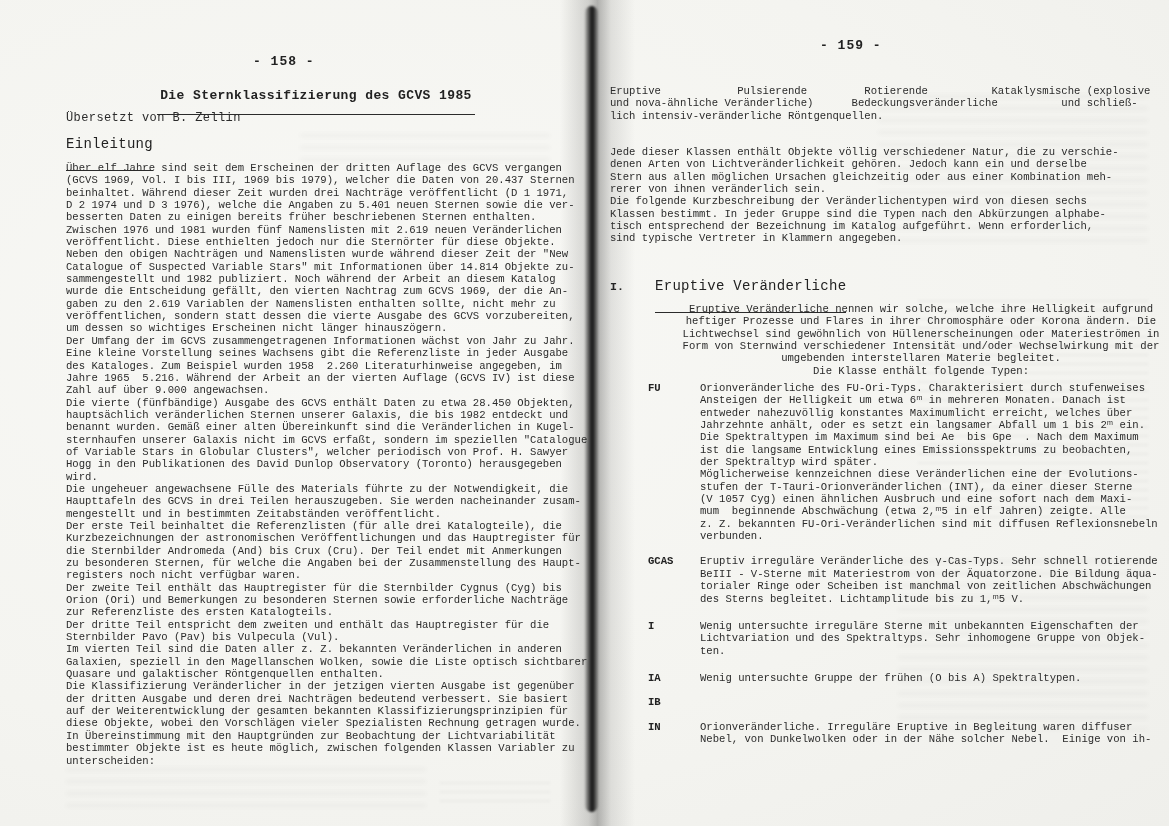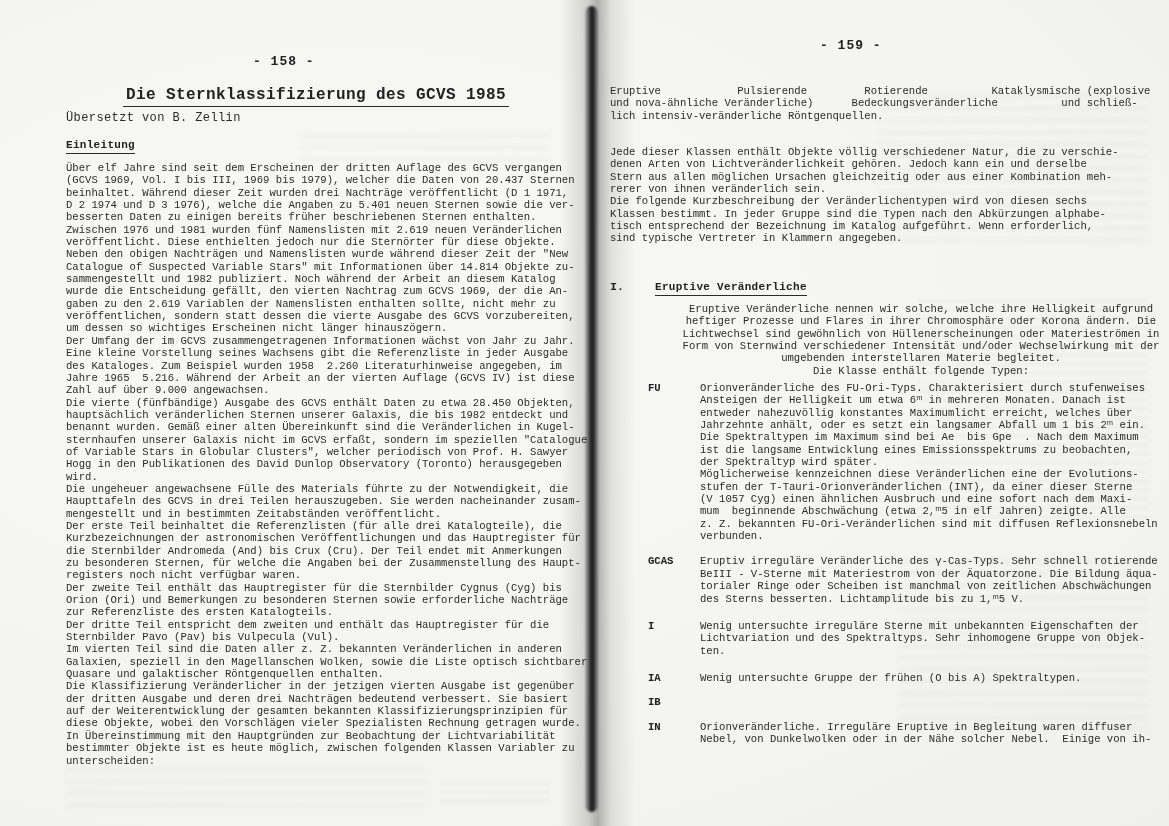--- a/index.html
+++ b/index.html
@@ -8,25 +8,25 @@
     position:relative;width:1169px;height:826px;overflow:hidden;
     background:
       radial-gradient(ellipse at 30% 40%, #f8f8f5 0%, #f4f4f0 60%, #efefeb 100%);
     font-family:"Liberation Mono","DejaVu Sans Mono",monospace;
     color:#2b2b2b;
   }
   .pre{white-space:pre;}
   .body-text{font-size:10.6px;line-height:12.35px;letter-spacing:0;}
   .abs{position:absolute;}
   .page-num{font-size:13px;font-weight:bold;letter-spacing:1px;color:#222;}
-  .title{font-size:16px;font-weight:bold;letter-spacing:.4px;
-         border-bottom:1.4px solid #2b2b2b;padding:0 3px 2px 3px;color:#222;}
+  .title{font-size:13px;font-weight:bold;letter-spacing:.4px;
+         border-bottom:1.4px solid #2b2b2b;padding:0 3px 11px 3px;color:#222;}
   .subtitle{font-size:12px;letter-spacing:.4px;color:#2b2b2b;}
-  .h-underline{font-size:11px;font-weight:bold;letter-spacing:.3px;
-         border-bottom:1.4px solid #2b2b2b;padding-bottom:2px;color:#222;}
+  .h-underline{font-size:14px;font-weight:normal;letter-spacing:.3px;
+         border-bottom:1.4px solid #2b2b2b;padding-bottom:18px;color:#222;}
   .sec-num{font-size:11.6px;font-weight:bold;color:#222;}
   .type-row{position:relative;display:flex;}
   .type-code{width:52px;flex:0 0 52px;font-size:10.6px;line-height:12.35px;font-weight:bold;color:#222;}
   .type-lines{flex:1;}
   
   .gutter-soft{left:560px;top:0;width:75px;height:826px;
     background:linear-gradient(90deg, rgba(0,0,0,0) 0%, rgba(40,40,40,.18) 38%, rgba(20,20,20,.30) 50%, rgba(60,60,60,.12) 68%, rgba(0,0,0,0) 100%);}
   .gutter-core{left:585px;top:6px;width:13px;height:806px;border-radius:7px;
     background:linear-gradient(90deg, rgba(30,30,30,.15), #262626 45%, #161616 60%, rgba(40,40,40,.25));
     filter:blur(1.2px);}
@@ -158,21 +158,21 @@
 mum  beginnende Abschwächung (etwa 2,ᵐ5 in elf Jahren) zeigte. Alle
 z. Z. bekannten FU-Ori-Veränderlichen sind mit diffusen Reflexionsnebeln
 verbunden.</div>
       </div>
 
       <div class="type-row" style="margin-bottom:15px;">
         <div class="type-code">GCAS</div>
         <div class="type-lines pre body-text">Eruptiv irreguläre Veränderliche des γ-Cas-Typs. Sehr schnell rotierende
 BeIII - V-Sterne mit Materiestrom von der Äquatorzone. Die Bildung äqua-
 torialer Ringe oder Scheiben ist manchmal von zeitlichen Abschwächungen
-des Sterns besserten. Lichtamplitude bis zu 1,ᵐ5 V.</div>
+des Sterns begleitet. Lichtamplitude bis zu 1,ᵐ5 V.</div>
       </div>
 
       <div class="type-row" style="margin-bottom:15px;">
         <div class="type-code">I</div>
         <div class="type-lines pre body-text">Wenig untersuchte irreguläre Sterne mit unbekannten Eigenschaften der
 Lichtvariation und des Spektraltyps. Sehr inhomogene Gruppe von Objek-
 ten.</div>
       </div>
 
       <div class="type-row" style="margin-bottom:12px;">

